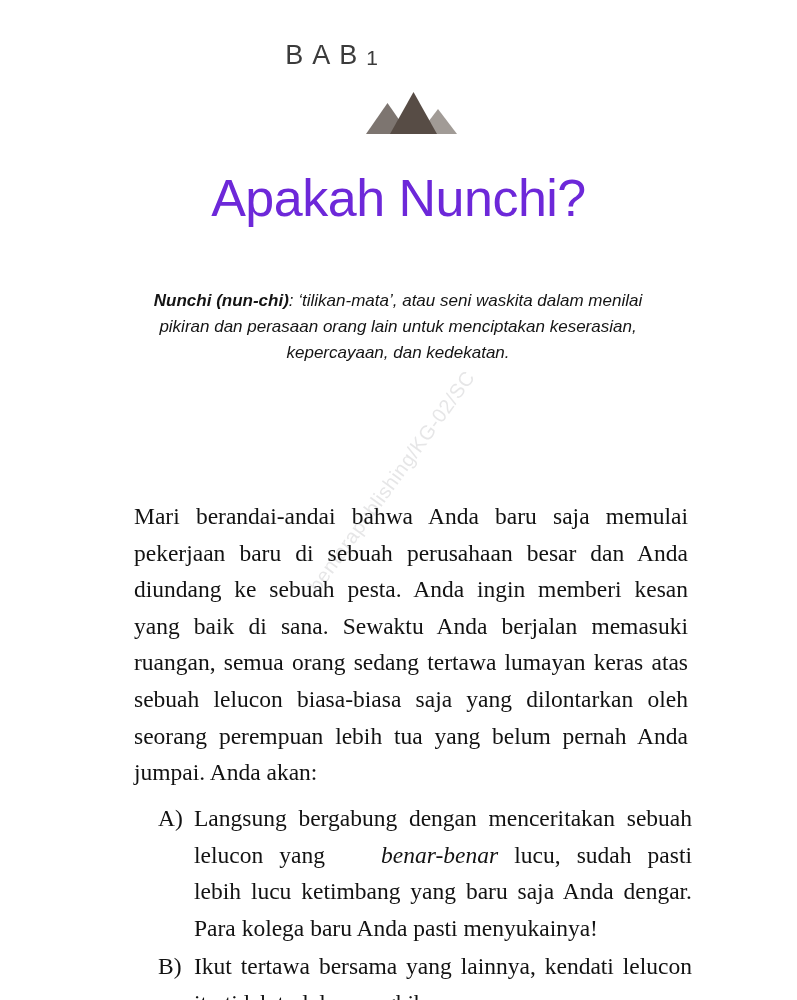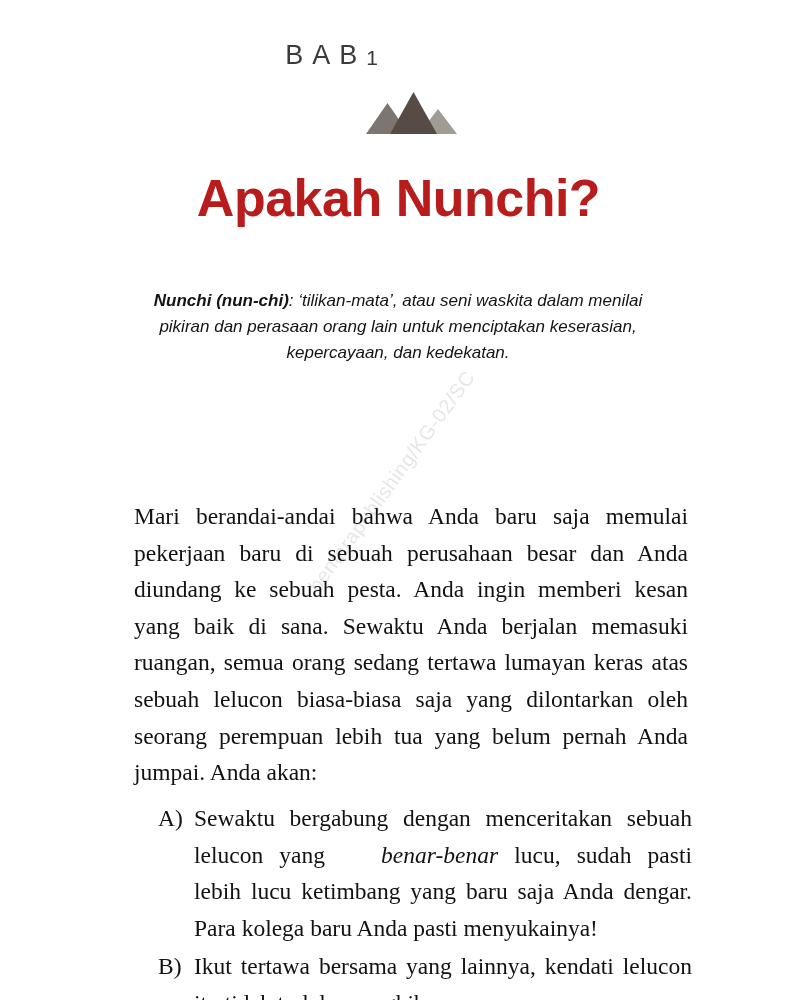--- a/index.html
+++ b/index.html
@@ -76,24 +76,24 @@
   }
 
   
   .chapter-title {
     position: absolute;
     top: 168px;
     left: 0;
     width: 797px;
     text-align: center;
     font-family: "Liberation Sans", "DejaVu Sans", sans-serif;
-    font-weight: 700;
+    font-weight: 400;
     font-size: 52px;
     letter-spacing: -0.5px;
-    color: #b91c1c;
+    color: #6d28d9;
   }
 
   
   .definition {
     position: absolute;
     top: 288px;
     left: 128px;
     width: 540px;
     text-align: center;
     font-family: "Liberation Sans", "DejaVu Sans", sans-serif;
@@ -179,21 +179,21 @@
     </div>
 
     <div class="body-copy">
       <p>Mari berandai-andai bahwa Anda baru saja memulai pekerjaan baru di sebuah perusahaan besar dan Anda diundang ke sebuah pesta. Anda ingin memberi kesan yang baik di sana. Sewaktu Anda berjalan memasuki ruangan, semua orang sedang tertawa lumayan keras atas sebuah lelucon biasa-biasa saja yang dilontarkan oleh seorang perempuan lebih tua yang belum pernah Anda jumpai. Anda akan:</p>
     </div>
 
     <div class="choice-list">
 
       <div class="choice-item">
         <span class="choice-marker">A)</span>
-        <span class="choice-text"><span>Sewaktu bergabung dengan menceritakan sebuah lelucon yang </span><i>benar-benar</i><span> lucu, sudah pasti lebih lucu ketimbang yang baru saja Anda dengar. Para kolega baru Anda pasti menyukainya!</span></span>
+        <span class="choice-text"><span>Langsung bergabung dengan menceritakan sebuah lelucon yang </span><i>benar-benar</i><span> lucu, sudah pasti lebih lucu ketimbang yang baru saja Anda dengar. Para kolega baru Anda pasti menyukainya!</span></span>
       </div>
 
       <div class="choice-item">
         <span class="choice-marker">B)</span>
         <span class="choice-text"><span>Ikut tertawa bersama yang lainnya, kendati lelucon itu tidak terlalu menghibur.</span><i></i><span></span></span>
       </div>
 
     </div>
 
   </div>

